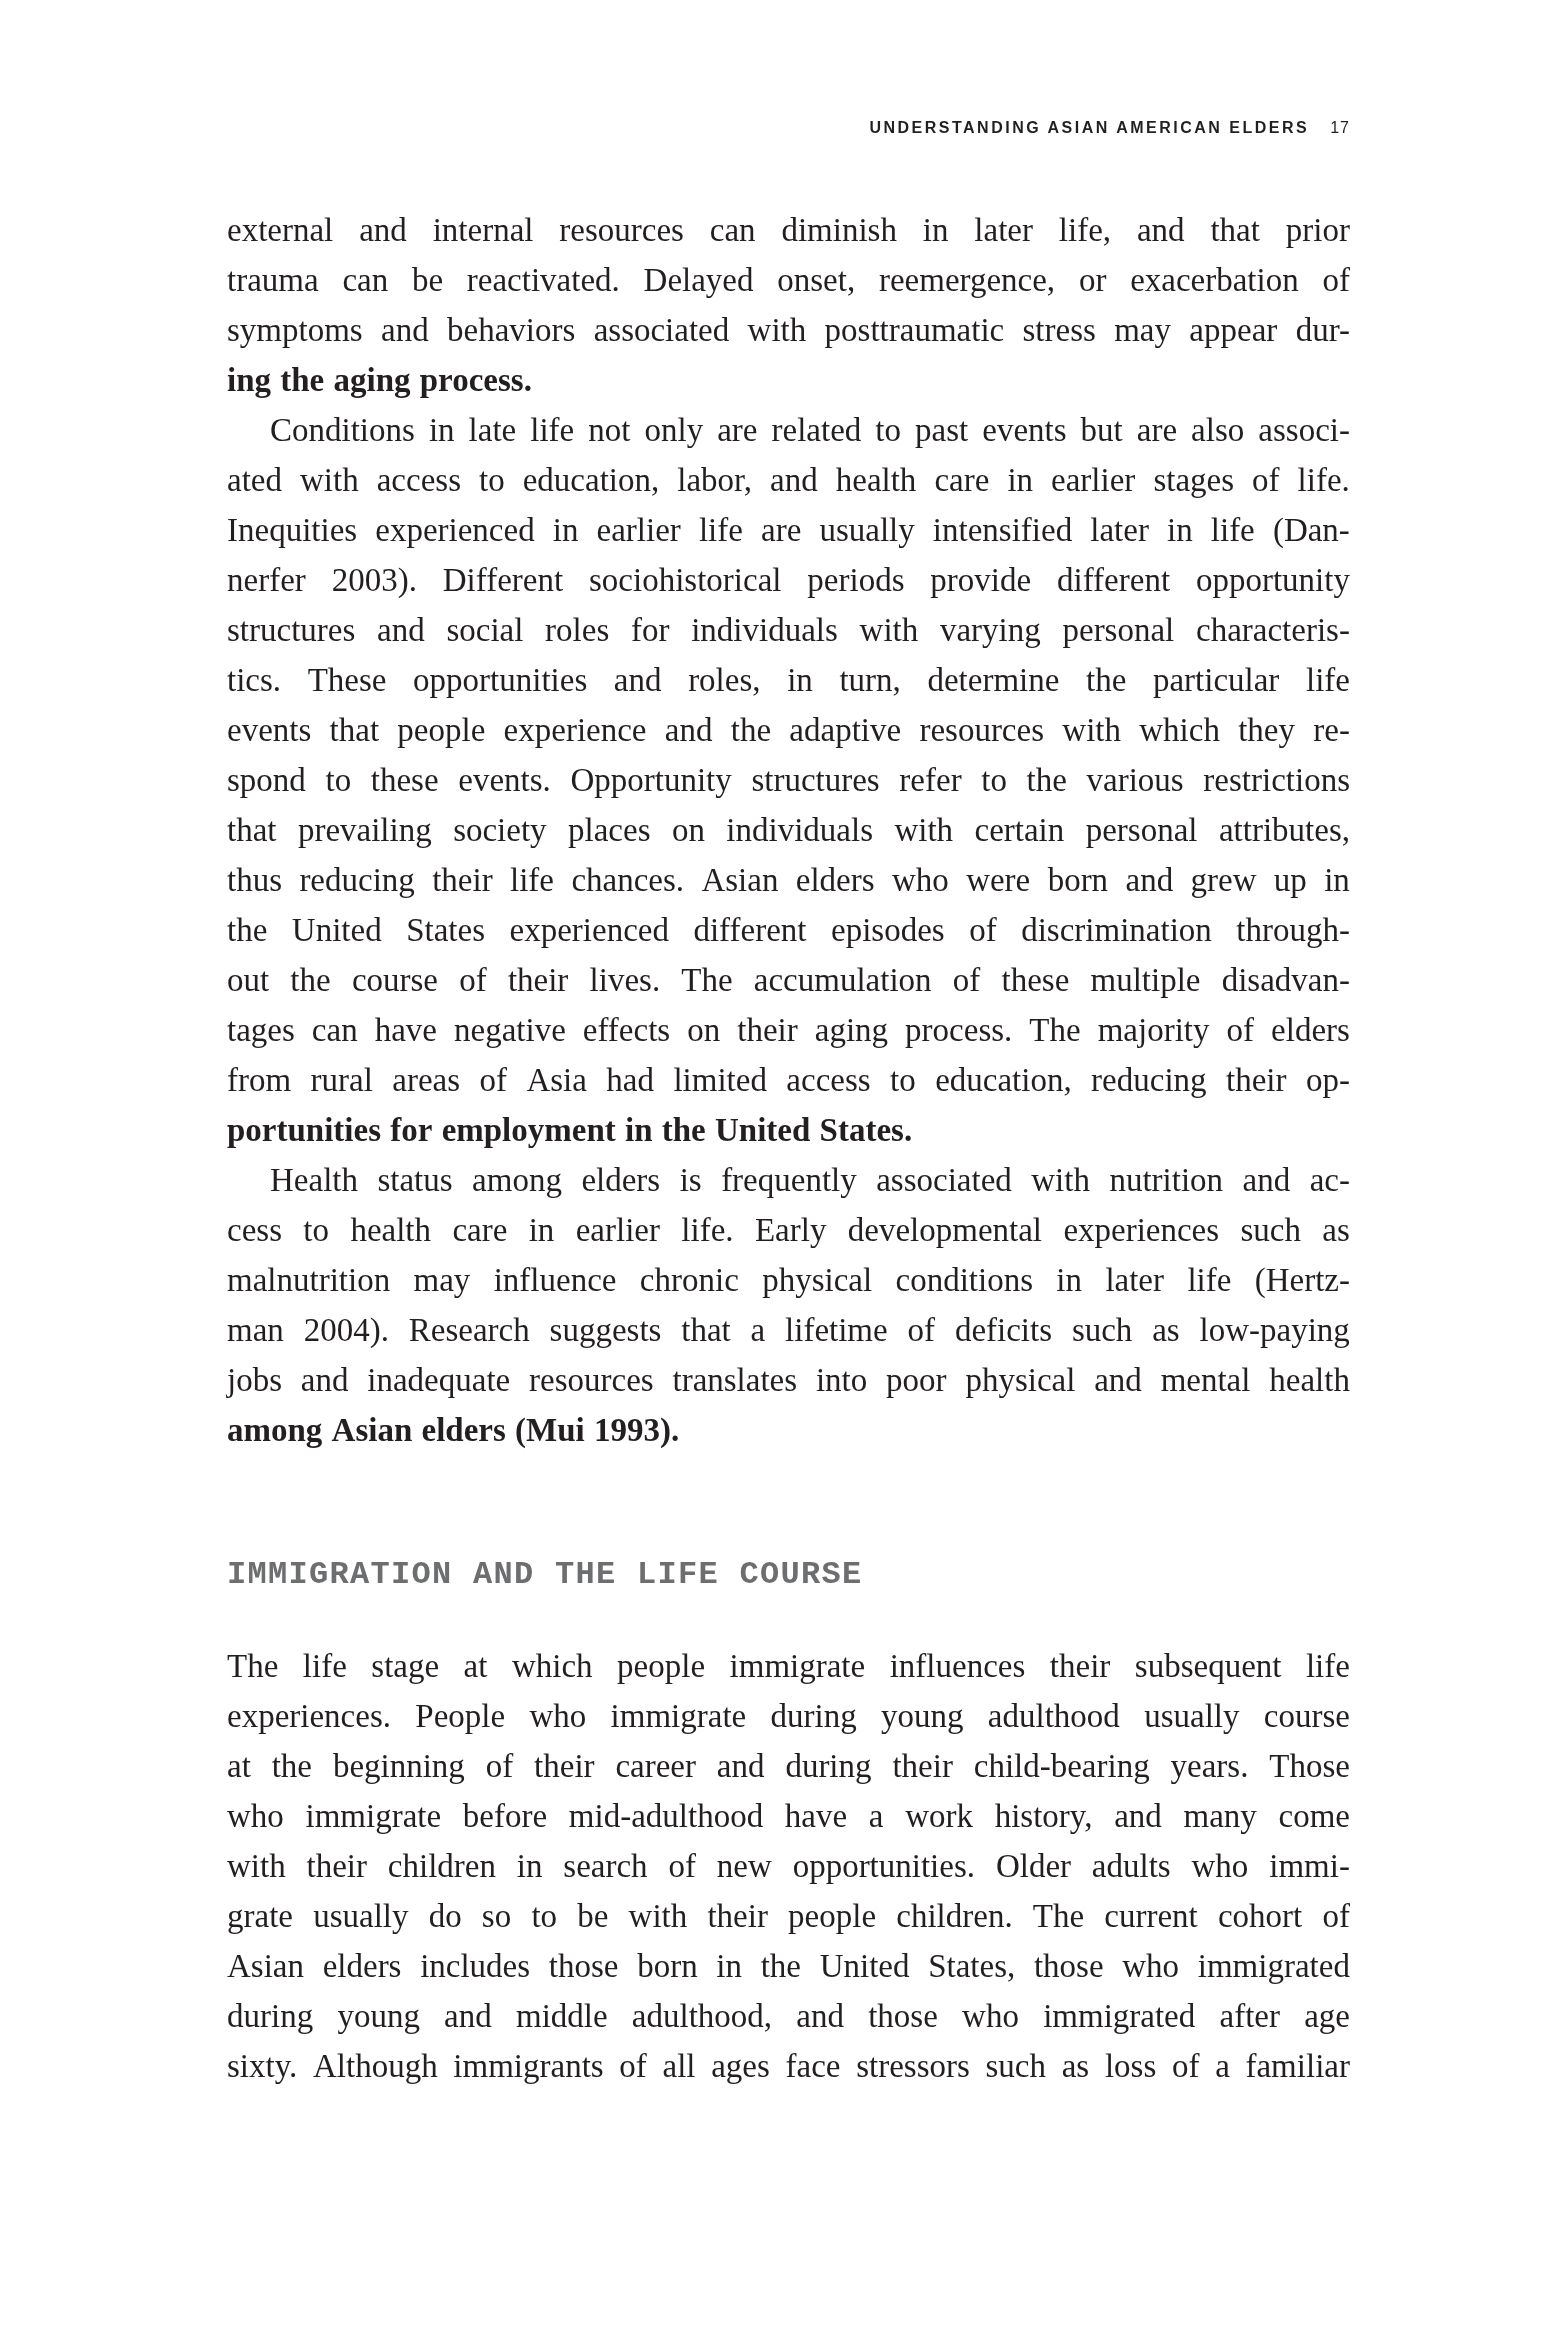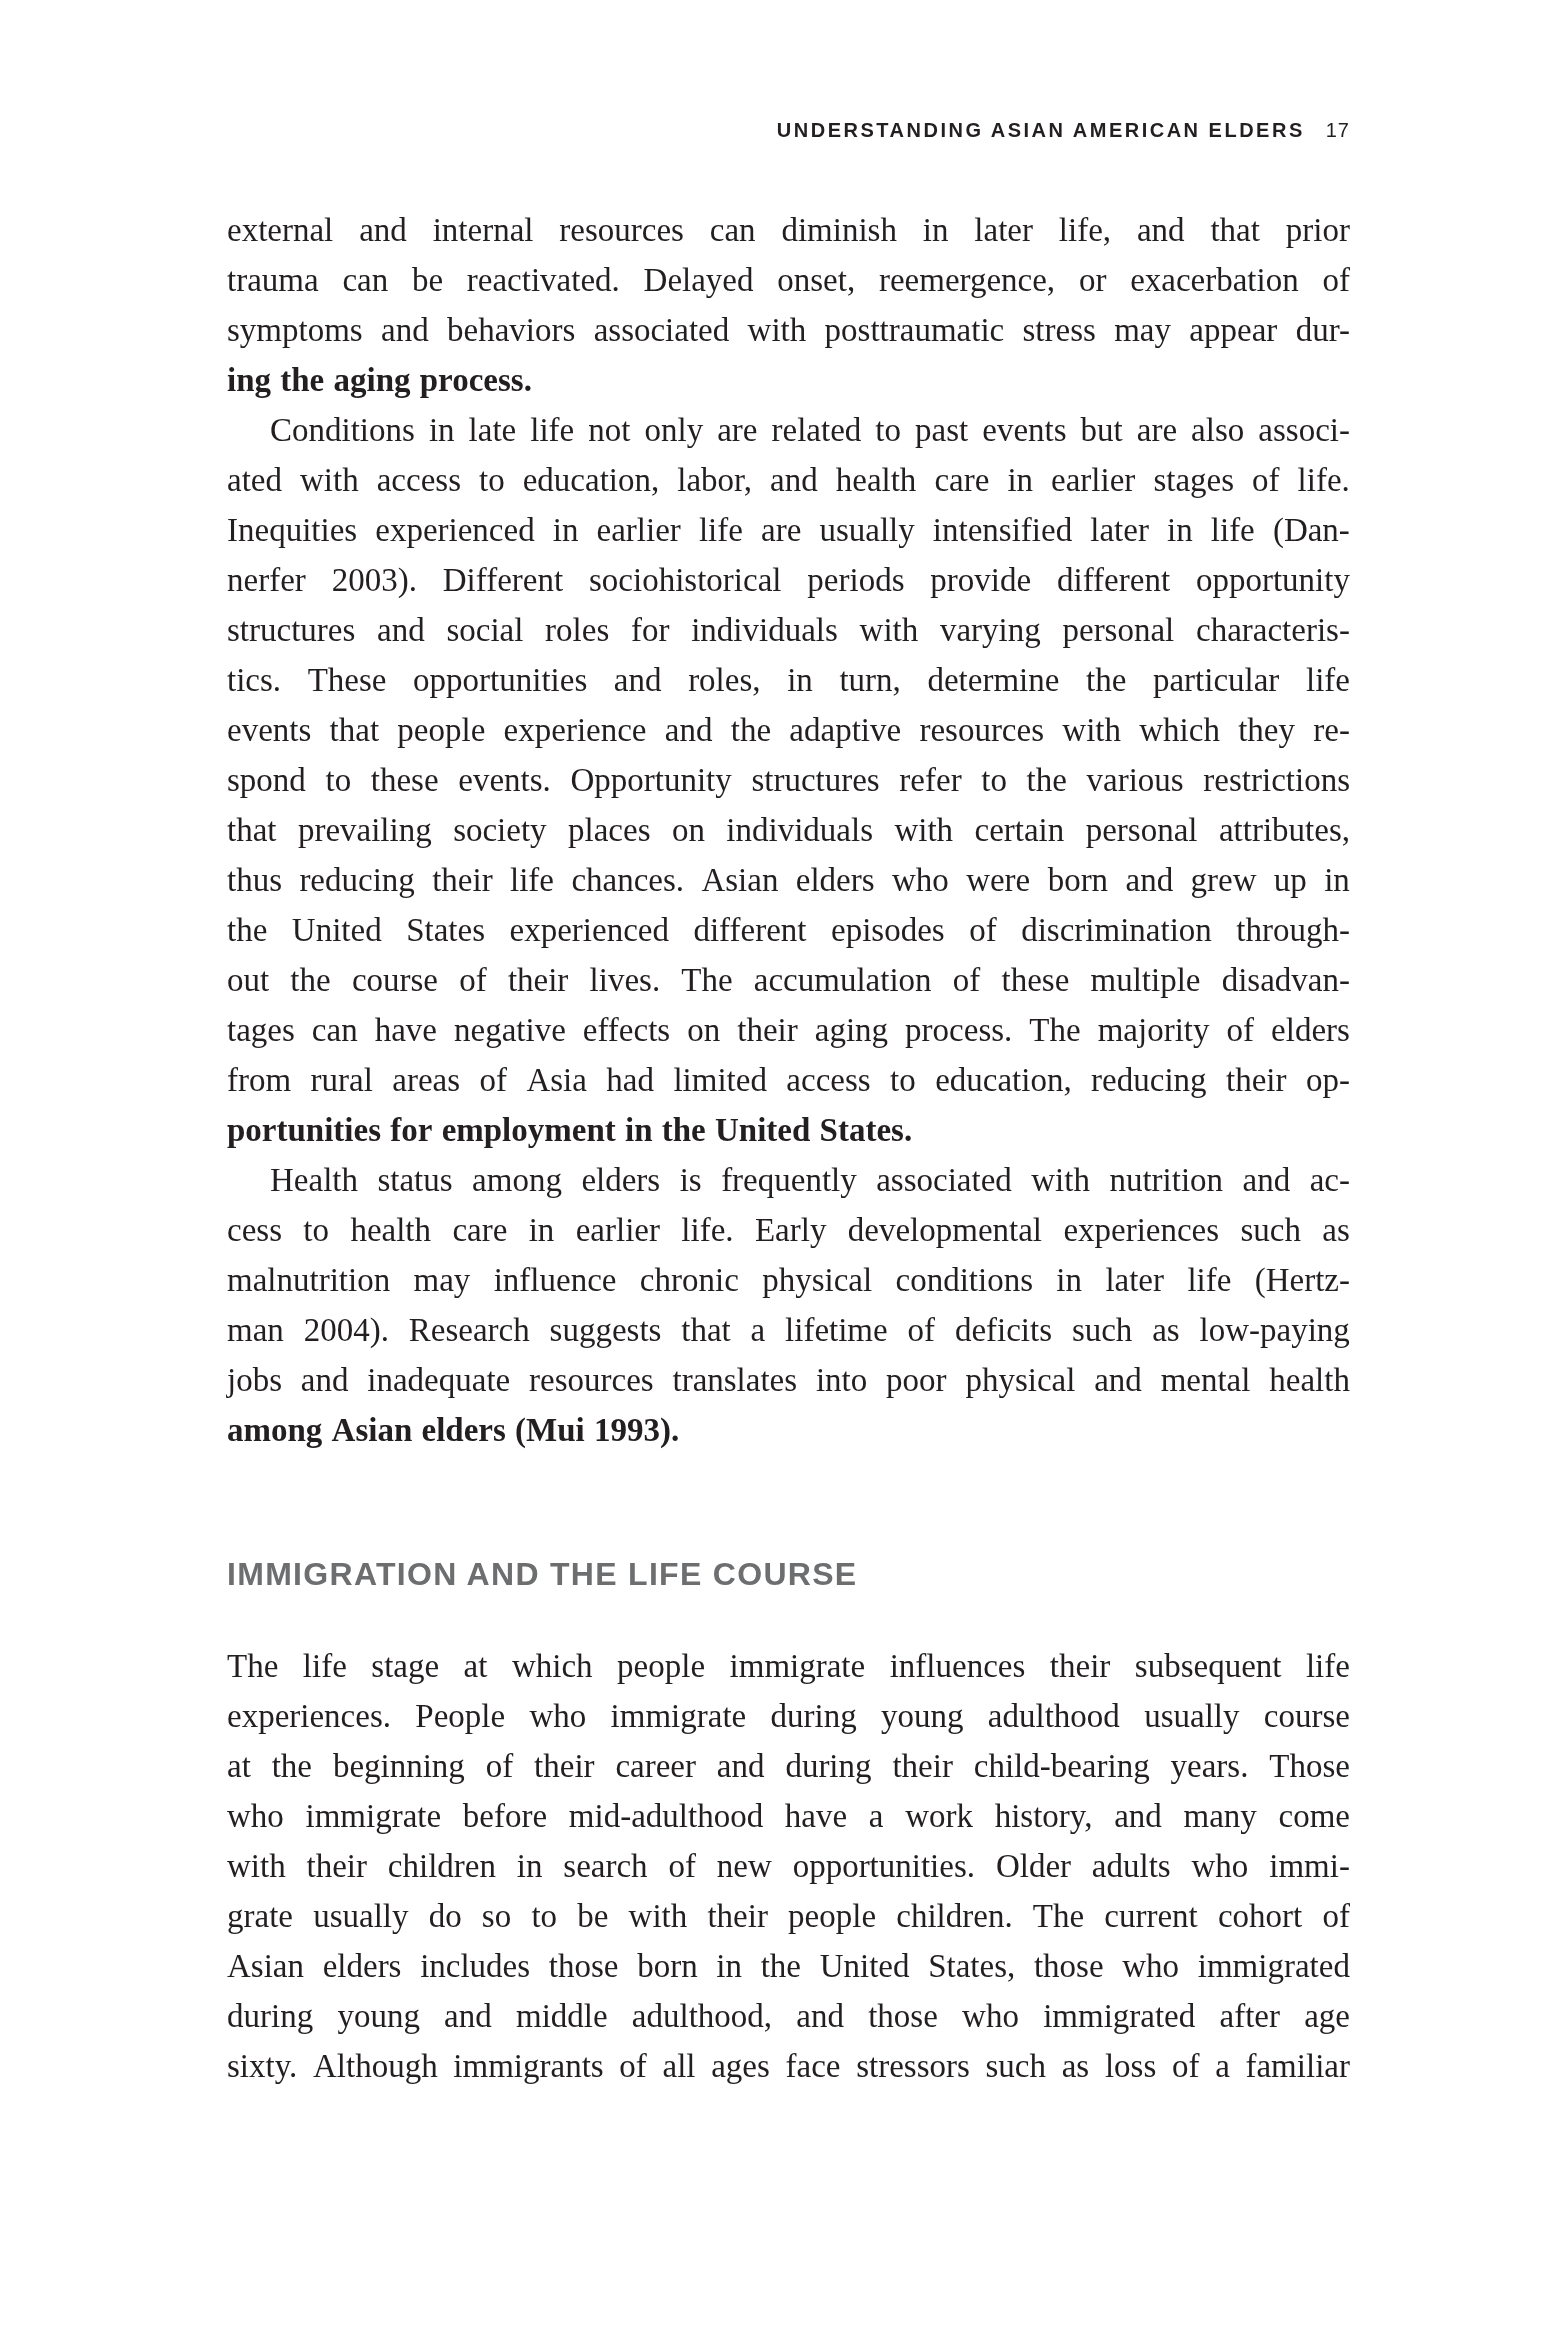--- a/index.html
+++ b/index.html
@@ -1,38 +1,38 @@
 <!DOCTYPE html>
 <html><head>
 <meta charset="utf-8">
 <style>
   html, body { margin:0; padding:0; background:#ffffff; }
   body { width:1561px; height:2341px; position:relative; overflow:hidden; }
   .running-head {
     position:absolute; top:119px; left:0; width:1350px;
     text-align:right; font-family:"Liberation Sans", sans-serif;
-    font-size:20px; font-weight:bold; letter-spacing:2.5px; color:#231f20;
+    font-size:16px; font-weight:bold; letter-spacing:2.5px; color:#231f20;
   }
   .running-head .folio { font-weight:normal; letter-spacing:1px; margin-left:21px; }
   .body-text {
     position:absolute; left:227px; width:1123px;
     font-family:"Liberation Serif", serif; color:#231f20;
   }
   .line {
     height:50px; line-height:50px; font-size:33px;
     white-space:nowrap; overflow:visible;
     display:flex; justify-content:space-between;
   }
   .line.last { justify-content:flex-start; }
   .line.indent { padding-left:43px; }
   .line span.w { display:inline-block; }
   .line.last span.w { margin-right:0.28em;font-weight:bold; }
   .section-heading {
     position:absolute; left:227px; top:1556px;
-    font-family:Liberation Sans, sans-serif; font-weight:bold;
+    font-family:Liberation Mono, monospace; font-weight:bold;
     font-size:32px; letter-spacing:1.3px; color:#6d6e70;
   }
 </style>
 </head>
 <body>
 
 <div class="running-head">
   <span>UNDERSTANDING ASIAN AMERICAN ELDERS</span><span class="folio">17</span>
 </div>
 

